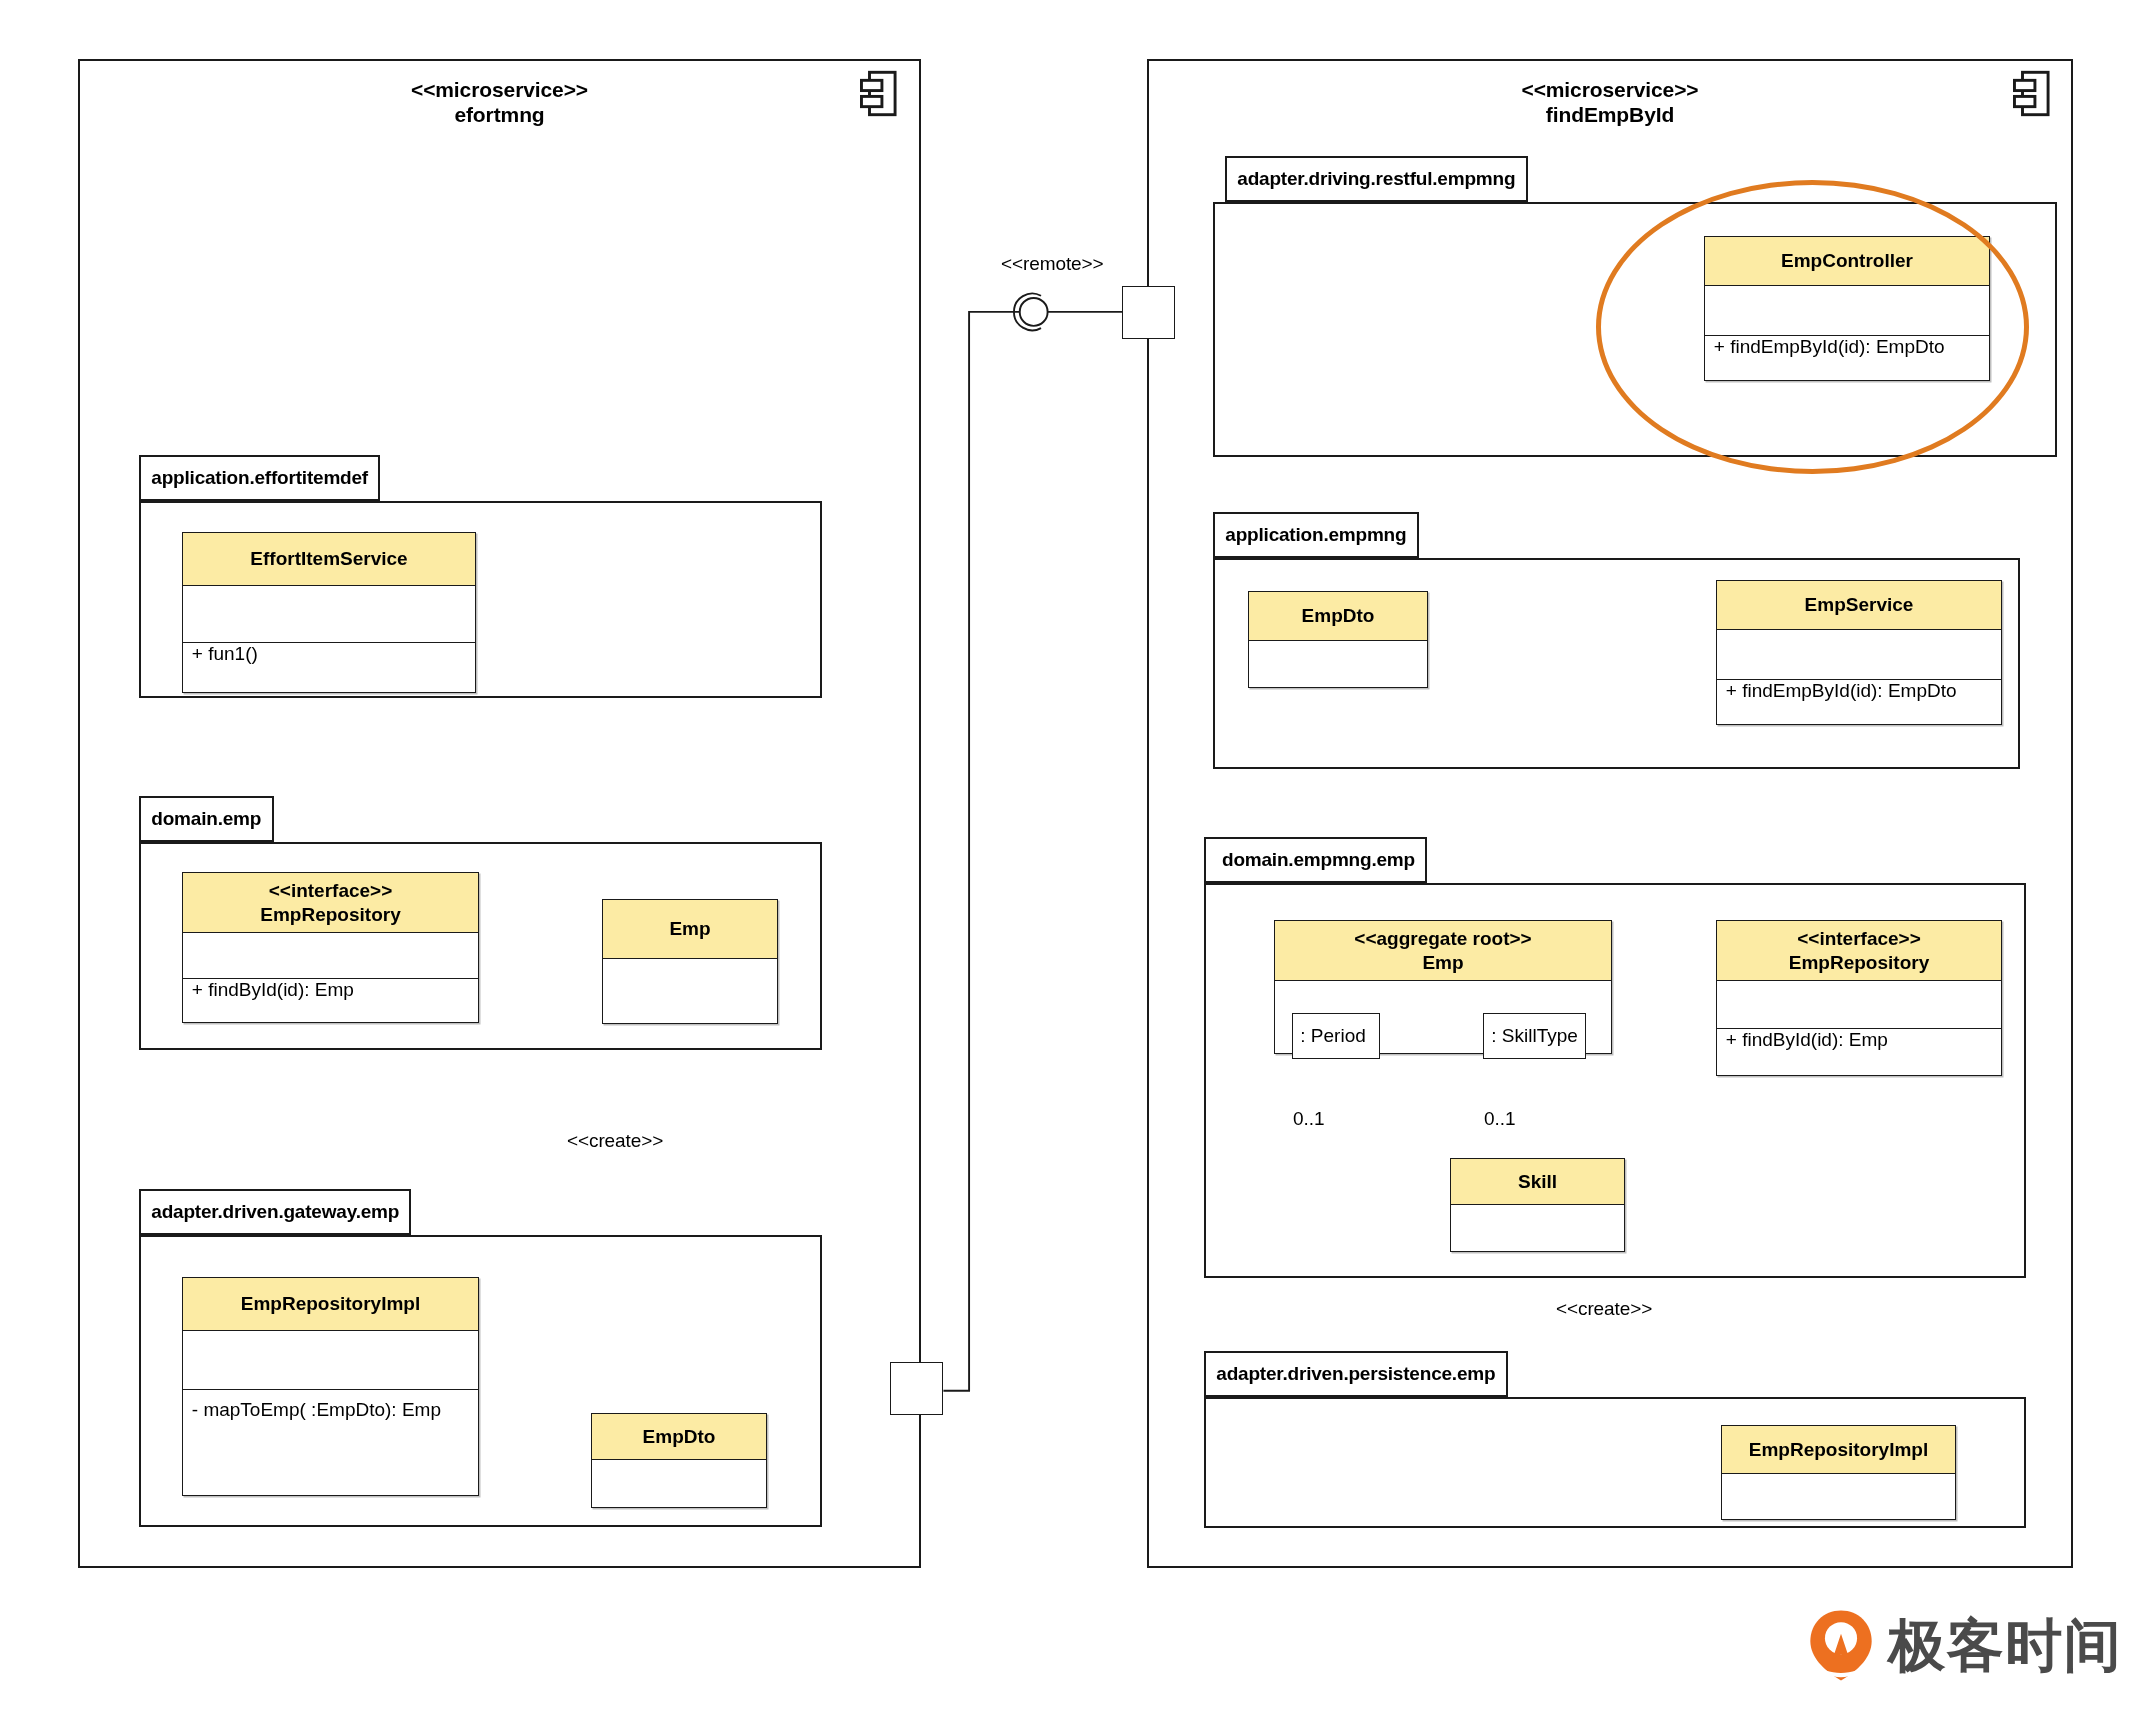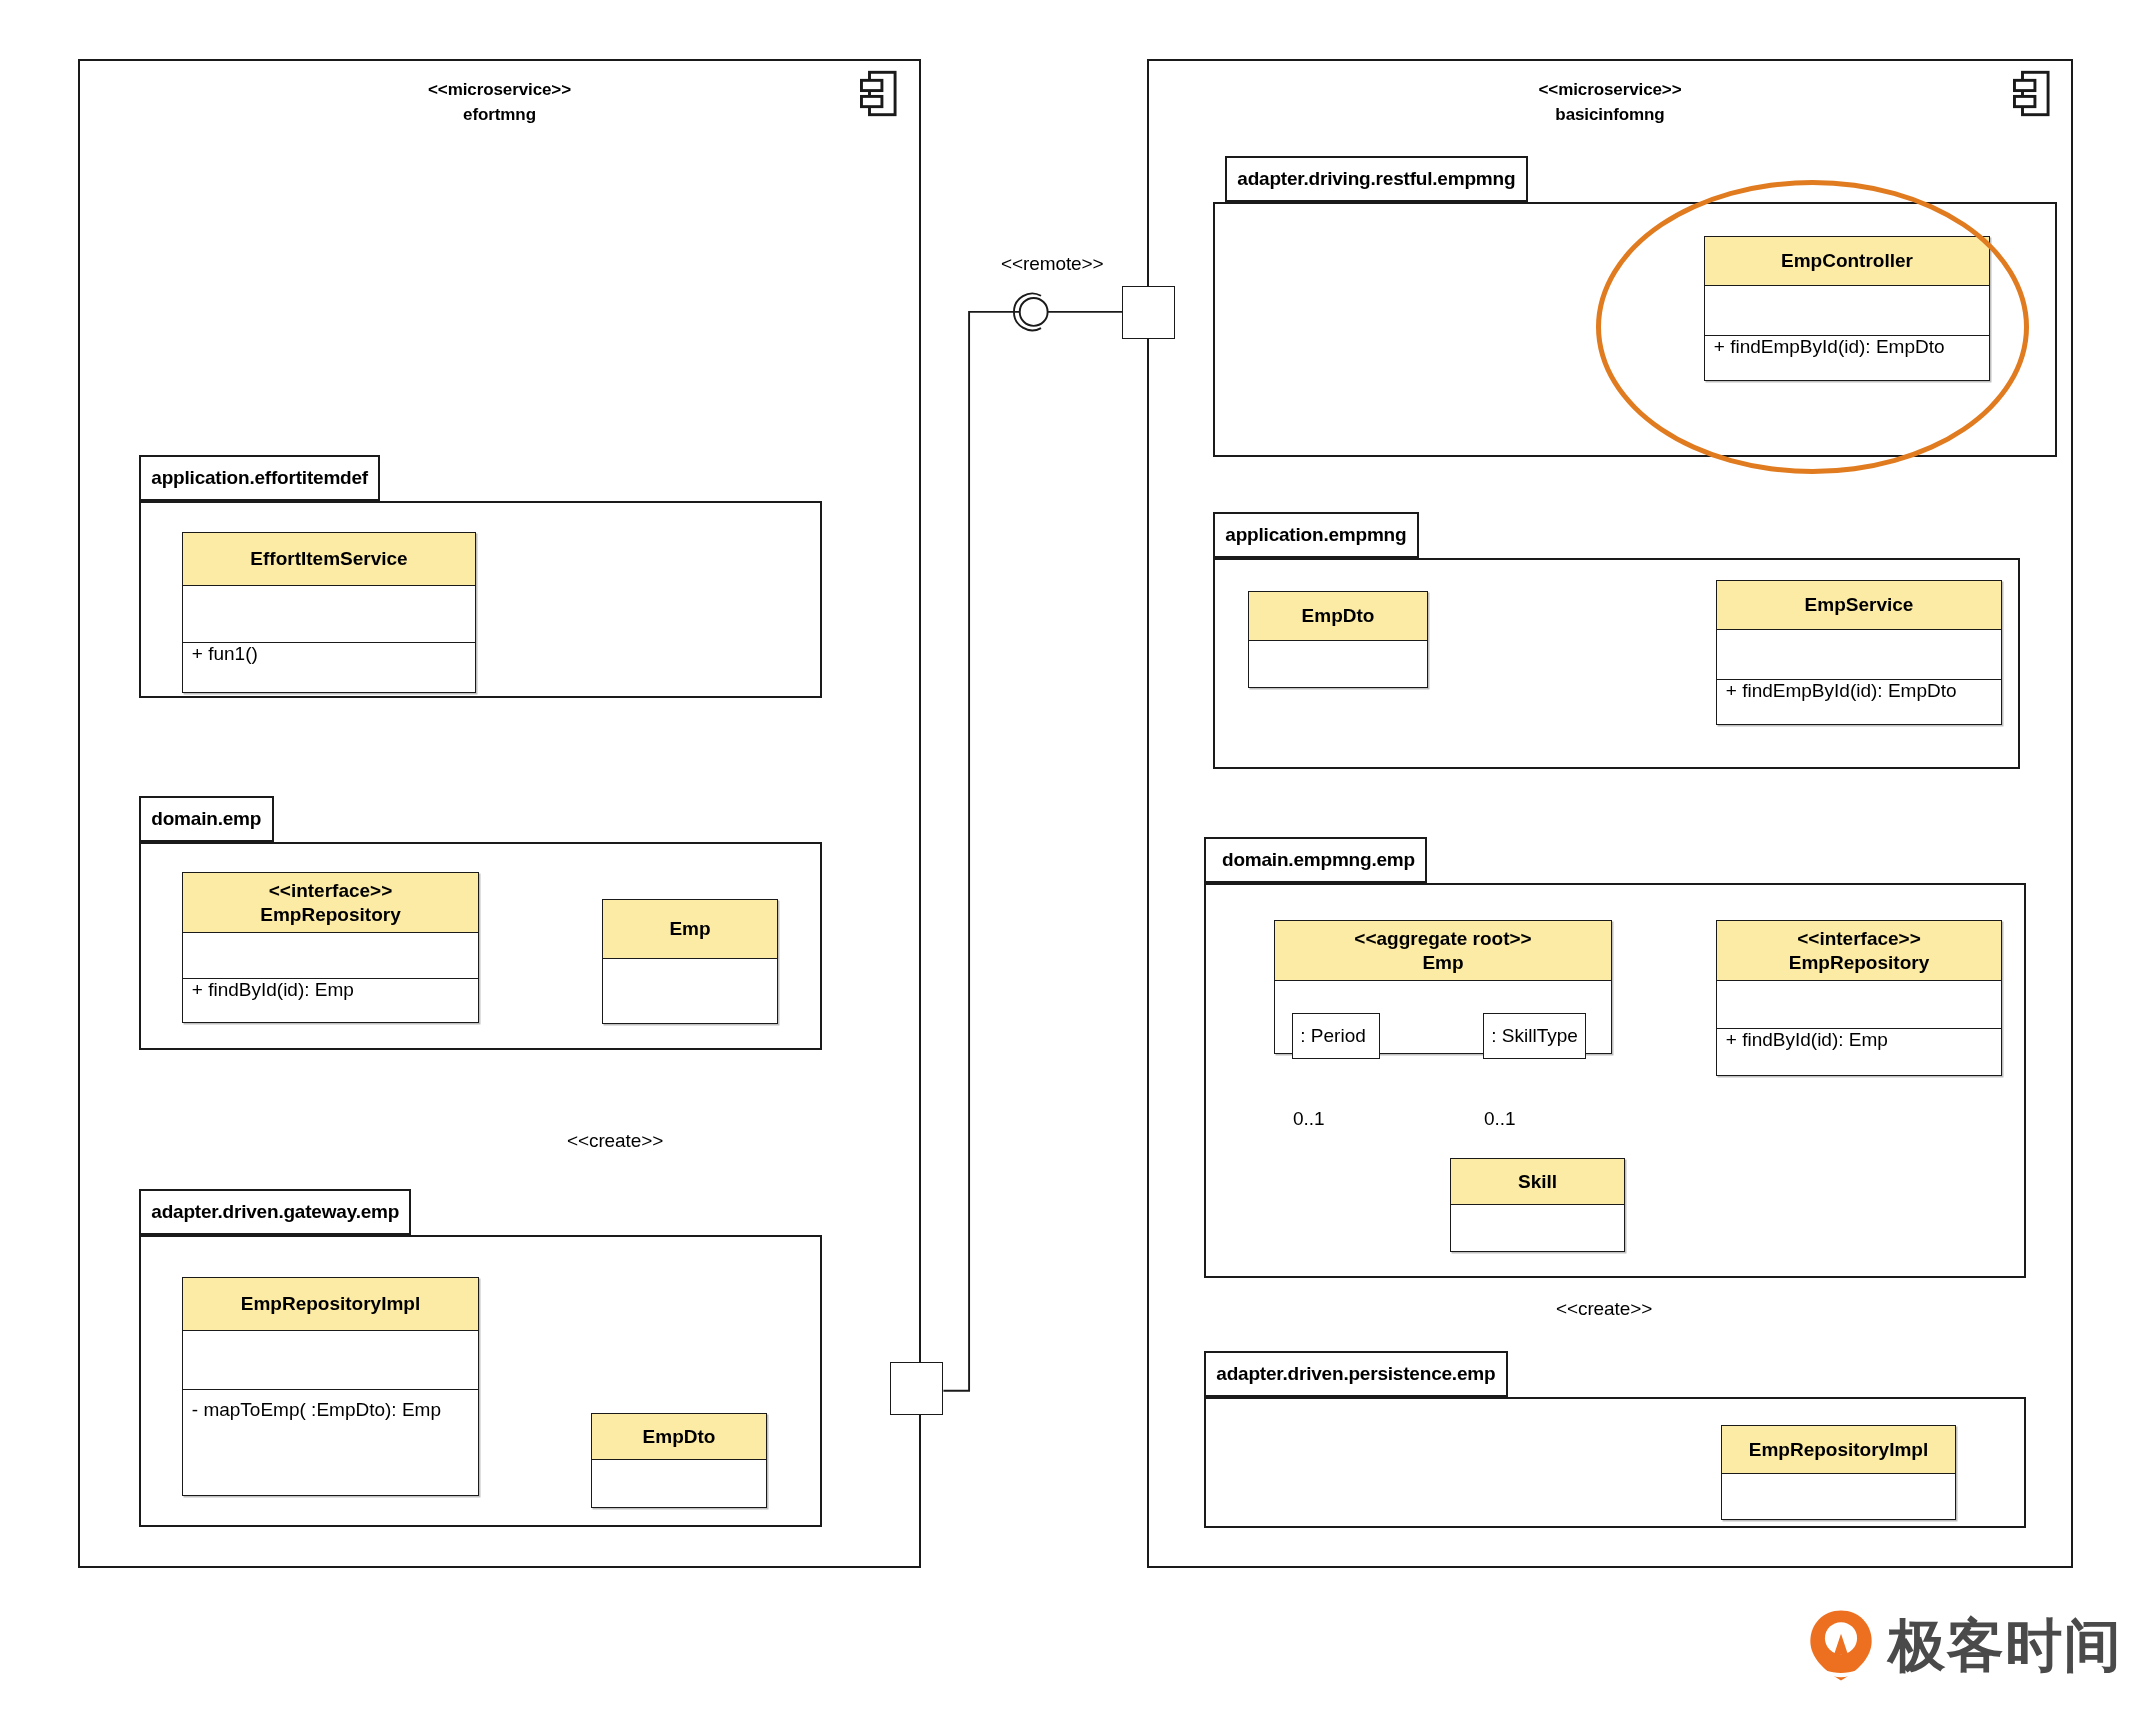--- a/index.html
+++ b/index.html
@@ -11,21 +11,21 @@
   }
   #canvas{position:absolute;left:0;top:0;width:2151px;height:1729px;}
   .lay{position:absolute;left:0;top:0;width:2151px;height:1729px;}
   svg.lay{pointer-events:none;}
   
   .ms-frame{
     position:absolute;border:2.2px solid #1a1a1a;background:#fff;box-sizing:border-box;
   }
   .ms-title{
     position:absolute;left:0;width:100%;text-align:center;
-    font-weight:bold;font-size:17px;line-height:25px;color:#000;
+    font-weight:bold;font-size:21px;line-height:25px;color:#000;
     letter-spacing:-0.1px;
   }
   .comp-icon{position:absolute;}
   
   .pkg{position:absolute;box-sizing:border-box;}
   .pkg-tab{
     position:absolute;top:0;left:0;border:2.2px solid #1a1a1a;background:#fff;
     box-sizing:border-box;display:flex;align-items:center;padding:0 10.3px;
     font-weight:bold;font-size:19px;color:#000;white-space:nowrap;z-index:3;
     letter-spacing:-0.2px;
@@ -235,21 +235,21 @@
   <div class="lbl" style="left:1001px;top:253px;">
     <span>&lt;&lt;remote&gt;&gt;</span>
   </div>
 
   <div class="port" style="left:1122px;top:286px;width:53px;height:53px;"></div>
 
   <div class="ms-frame" style="left:1147px;top:59px;width:926px;height:1509px;">
   </div>
   <div class="ms-title" style="left:1147px;top:77px;width:926px;">
     <div>&lt;&lt;microservice&gt;&gt;</div>
-    <div>basicinfomng</div>
+    <div>findEmpById</div>
   </div>
   <svg class="comp-icon" style="left:2013px;top:70px;width:38px;height:47px;" viewBox="0 0 52 64">
     <rect x="13" y="3" width="35" height="58" fill="#fff" stroke="#1a1a1a" stroke-width="4"></rect>
     <rect x="2" y="14" width="28" height="14" fill="#fff" stroke="#1a1a1a" stroke-width="4"></rect>
     <rect x="2" y="36" width="28" height="14" fill="#fff" stroke="#1a1a1a" stroke-width="4"></rect>
   </svg>
 
   <div class="pkg" style="left:1213px;top:156px;width:844px;height:301px;">
     <div class="pkg-tab" style="left:12px;top:0;height:46px;">
       <span>adapter.driving.restful.empmng</span>

